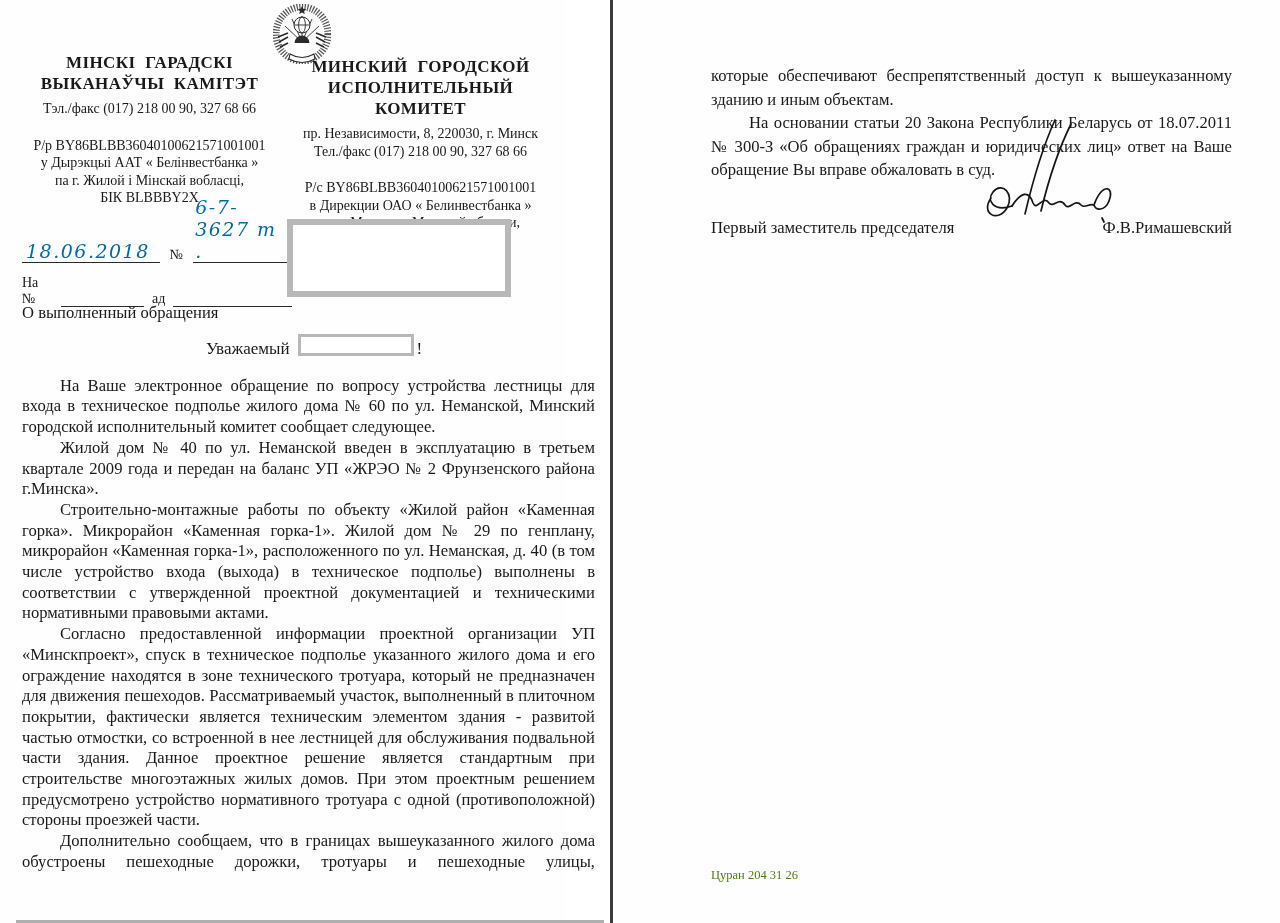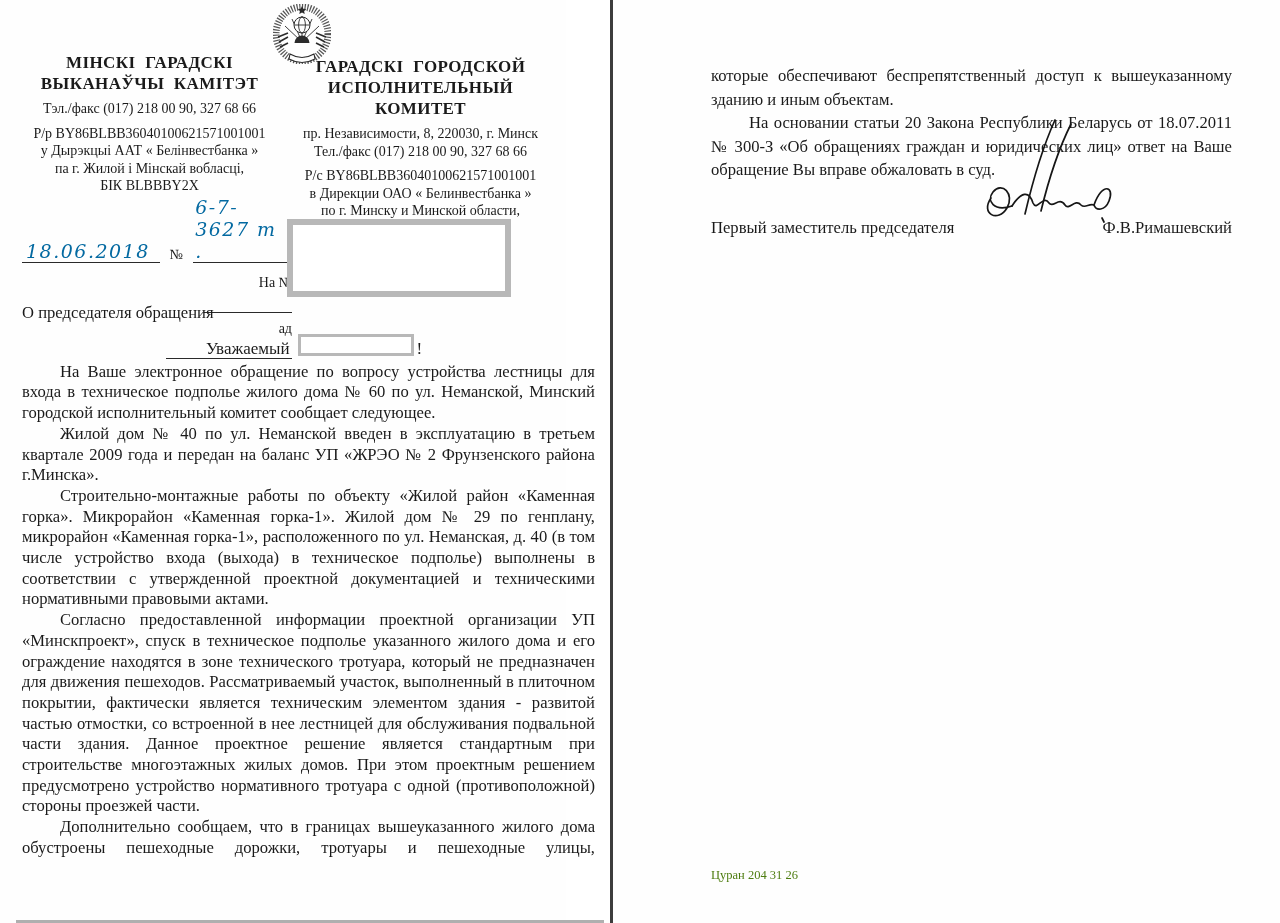--- a/index.html
+++ b/index.html
@@ -14,39 +14,39 @@
   .divider{position:absolute;left:610px;top:0;width:3px;height:923px;background:#3c3c3c;}
   .scan-edge-bottom{position:absolute;left:16px;bottom:0;width:588px;height:3px;background:#7a7a7a;opacity:.6;}
 
   
   .lh{display:flex;padding:0 10px 0 14px;}
   .lh-col{width:50%;text-align:center;}
   .lh-col.by{padding-top:52px;}
   .lh-col.ru{padding-top:56px;}
   .lh-title{font-weight:bold;font-size:17px;line-height:21px;word-spacing:5px;letter-spacing:.4px;}
   .lh-line{font-size:14px;line-height:17.5px;white-space:nowrap;}
-  .lh-bank{margin-top:7px;}
+  .lh-bank{margin-top:19px;}
   .emblem{position:absolute;left:273px;top:4px;width:58px;height:60px;}
 
   
   .ref{position:absolute;left:22px;top:196px;width:270px;font-size:14px;}
   .ref-row{display:flex;align-items:flex-end;gap:10px;}
   .hw{font-family:"DejaVu Serif",serif;font-style:italic;font-size:19px;letter-spacing:1.5px;line-height:22px;color:#0369a1;}
   .u{border-bottom:1.5px solid #2a2a2a;}
   .blank{display:inline-block;height:13px;border-bottom:1.5px solid #2a2a2a;vertical-align:baseline;}
-  .ref-row2{margin-top:12px;display:flex;align-items:flex-end;gap:8px;font-size:14px;flex-direction:column;}
+  .ref-row2{margin-top:12px;display:flex;align-items:flex-end;gap:8px;font-size:14px;}
 
   
   .redact-addr{position:absolute;left:287px;top:219px;width:212px;height:66px;border:6px solid #b8b8b8;background:#fff;}
   .redact-name{display:inline-block;width:110px;height:16px;border:3px solid #b8b8b8;background:#fff;vertical-align:-2px;margin:0 3px 0 8px;}
 
   
   .body-left{position:absolute;left:22px;top:303px;width:573px;font-size:16.6px;line-height:20.7px;}
   .subject{margin:0 0 10px 0;}
-  .salutation{padding-left:184px;line-height:24px;margin-bottom:1px;font-size:17px;}
+  .salutation{padding-left:184px;line-height:24px;margin-bottom:15px;font-size:17px;}
   p.para{margin:0;text-align:justify;text-indent:38px;}
   p.para.cont-end{text-align-last:justify;}
   p.para.no-indent{text-indent:0;}
 
   .body-right{position:absolute;left:0;top:64px;width:667px;box-sizing:border-box;
               padding:0 48px 0 98px;font-size:16.6px;line-height:23.5px;}
   .signoff{margin-top:34px;display:flex;justify-content:space-between;align-items:baseline;}
   .signature{position:absolute;left:368px;top:118px;width:140px;height:108px;}
   .footer-contact{position:absolute;left:98px;bottom:40px;font-size:12.5px;color:#4d7c0f;}
 </style>
@@ -85,21 +85,21 @@
       <div style="height:6px"></div>
       <div class="lh-line">Тэл./факс  (017) 218 00 90,  327 68 66</div>
       <div class="lh-bank">
         <div class="lh-line">Р/р BY86BLBB36040100621571001001</div>
         <div class="lh-line">у  Дырэкцыі  ААТ  « Белінвестбанка »</div>
         <div class="lh-line">па г. Жилой і Мінскай вобласці,</div>
         <div class="lh-line">БІК  BLBBBY2X</div>
       </div>
     </div>
     <div class="lh-col ru">
-      <div class="lh-title">ГАРАДСКІ ГОРОДСКОЙ</div>
+      <div class="lh-title">МИНСКИЙ ГОРОДСКОЙ</div>
       <div class="lh-title">ИСПОЛНИТЕЛЬНЫЙ КОМИТЕТ</div>
       <div style="height:6px"></div>
       <div class="lh-line">пр. Независимости, 8, 220030, г. Минск</div>
       <div class="lh-line">Тел./факс  (017) 218 00 90,  327 68 66</div>
       <div class="lh-bank">
         <div class="lh-line">Р/с BY86BLBB36040100621571001001</div>
         <div class="lh-line">в  Дирекции  ОАО  « Белинвестбанка »</div>
         <div class="lh-line">по г. Минску и Минской области,</div>
         <div class="lh-line">БИК  BLBBBY2X</div>
       </div>
@@ -116,21 +116,21 @@
       <span>На №</span>
       <span class="blank" style="width:88px"></span>
       <span>ад</span>
       <span class="blank" style="width:126px"></span>
     </div>
   </div>
 
   <div class="redact-addr"></div>
 
   <div class="body-left">
-    <div class="subject">О председателя обращения</div>
+    <div class="subject">О выполненный обращения</div>
     <div class="salutation"><span>Уважаемый</span><span class="redact-name"></span><span>!</span></div>
     <p class="para">На Ваше электронное обращение по вопросу устройства лестницы для входа в техническое подполье жилого дома № 60 по ул. Неманской, Минский городской исполнительный комитет сообщает следующее.</p>
     <p class="para">Жилой дом № 40 по ул. Неманской введен в эксплуатацию в третьем квартале 2009 года и передан на баланс УП «ЖРЭО № 2 Фрунзенского района г.Минска».</p>
     <p class="para">Строительно-монтажные работы по объекту «Жилой район «Каменная горка». Микрорайон «Каменная горка-1». Жилой дом № 29 по генплану, микрорайон «Каменная горка-1», расположенного по ул. Неманская, д. 40 (в том числе устройство входа (выхода) в техническое подполье) выполнены в соответствии с утвержденной проектной документацией и техническими нормативными правовыми актами.</p>
     <p class="para">Согласно предоставленной информации проектной организации УП «Минскпроект», спуск в техническое подполье указанного жилого дома и его ограждение находятся в зоне технического тротуара, который не предназначен для движения пешеходов. Рассматриваемый участок, выполненный в плиточном покрытии, фактически является техническим элементом здания - развитой частью отмостки, со встроенной в нее лестницей для обслуживания подвальной части здания. Данное проектное решение является стандартным при строительстве многоэтажных жилых домов. При этом проектным решением предусмотрено устройство нормативного тротуара с одной (противоположной) стороны проезжей части.</p>
     <p class="para cont-end">Дополнительно сообщаем, что в границах вышеуказанного жилого дома обустроены пешеходные дорожки, тротуары и пешеходные улицы,</p>
   </div>
 
   <div class="scan-edge-bottom"></div>
 </div>

